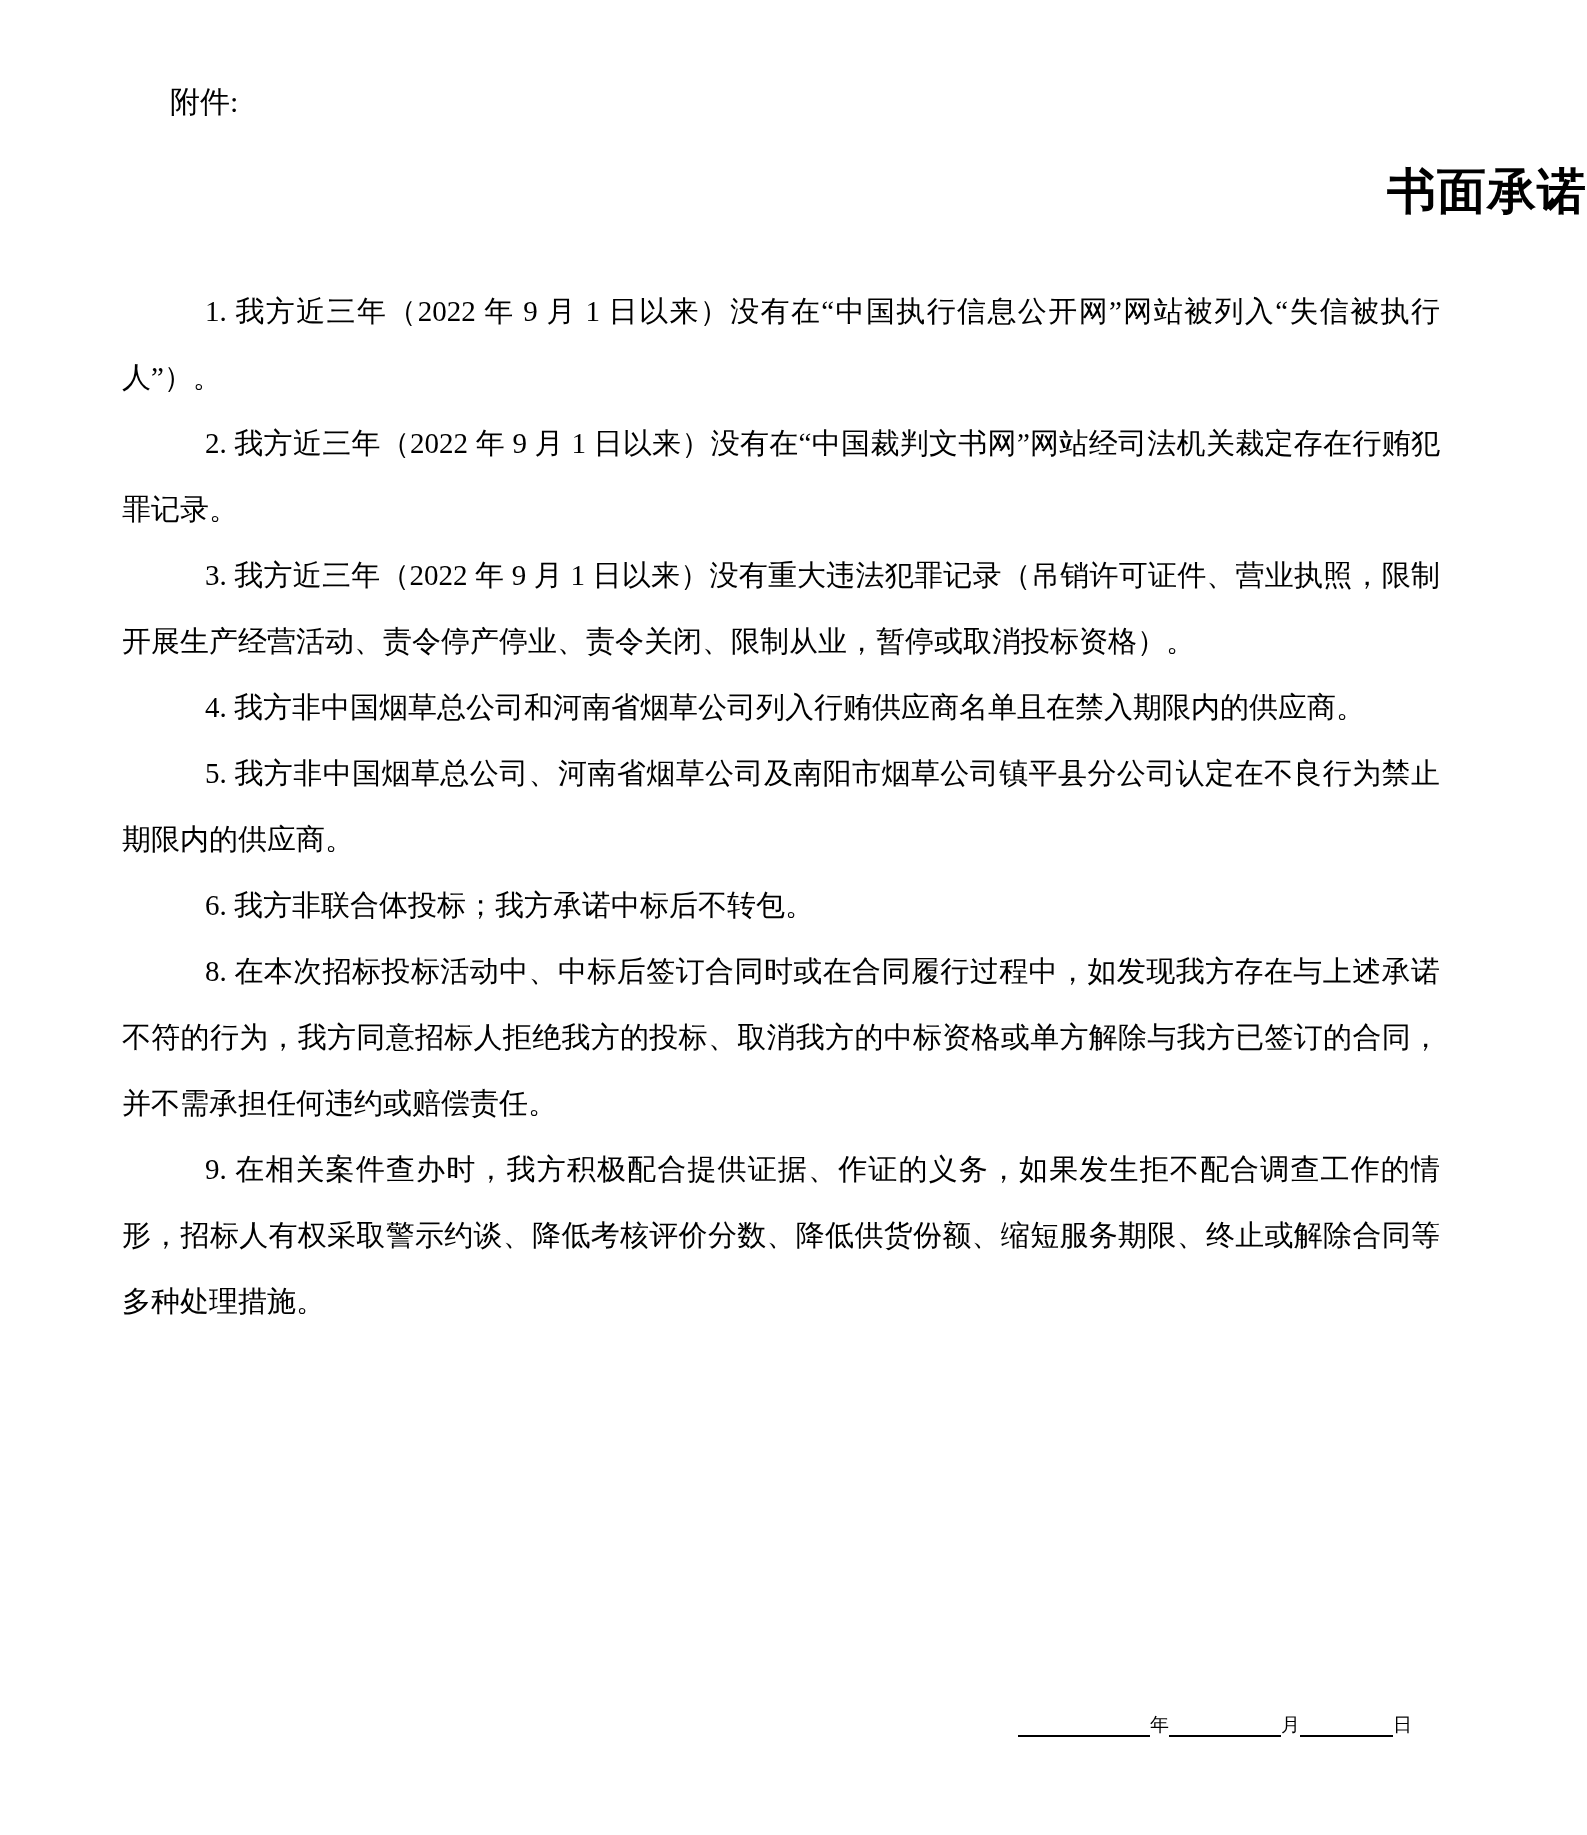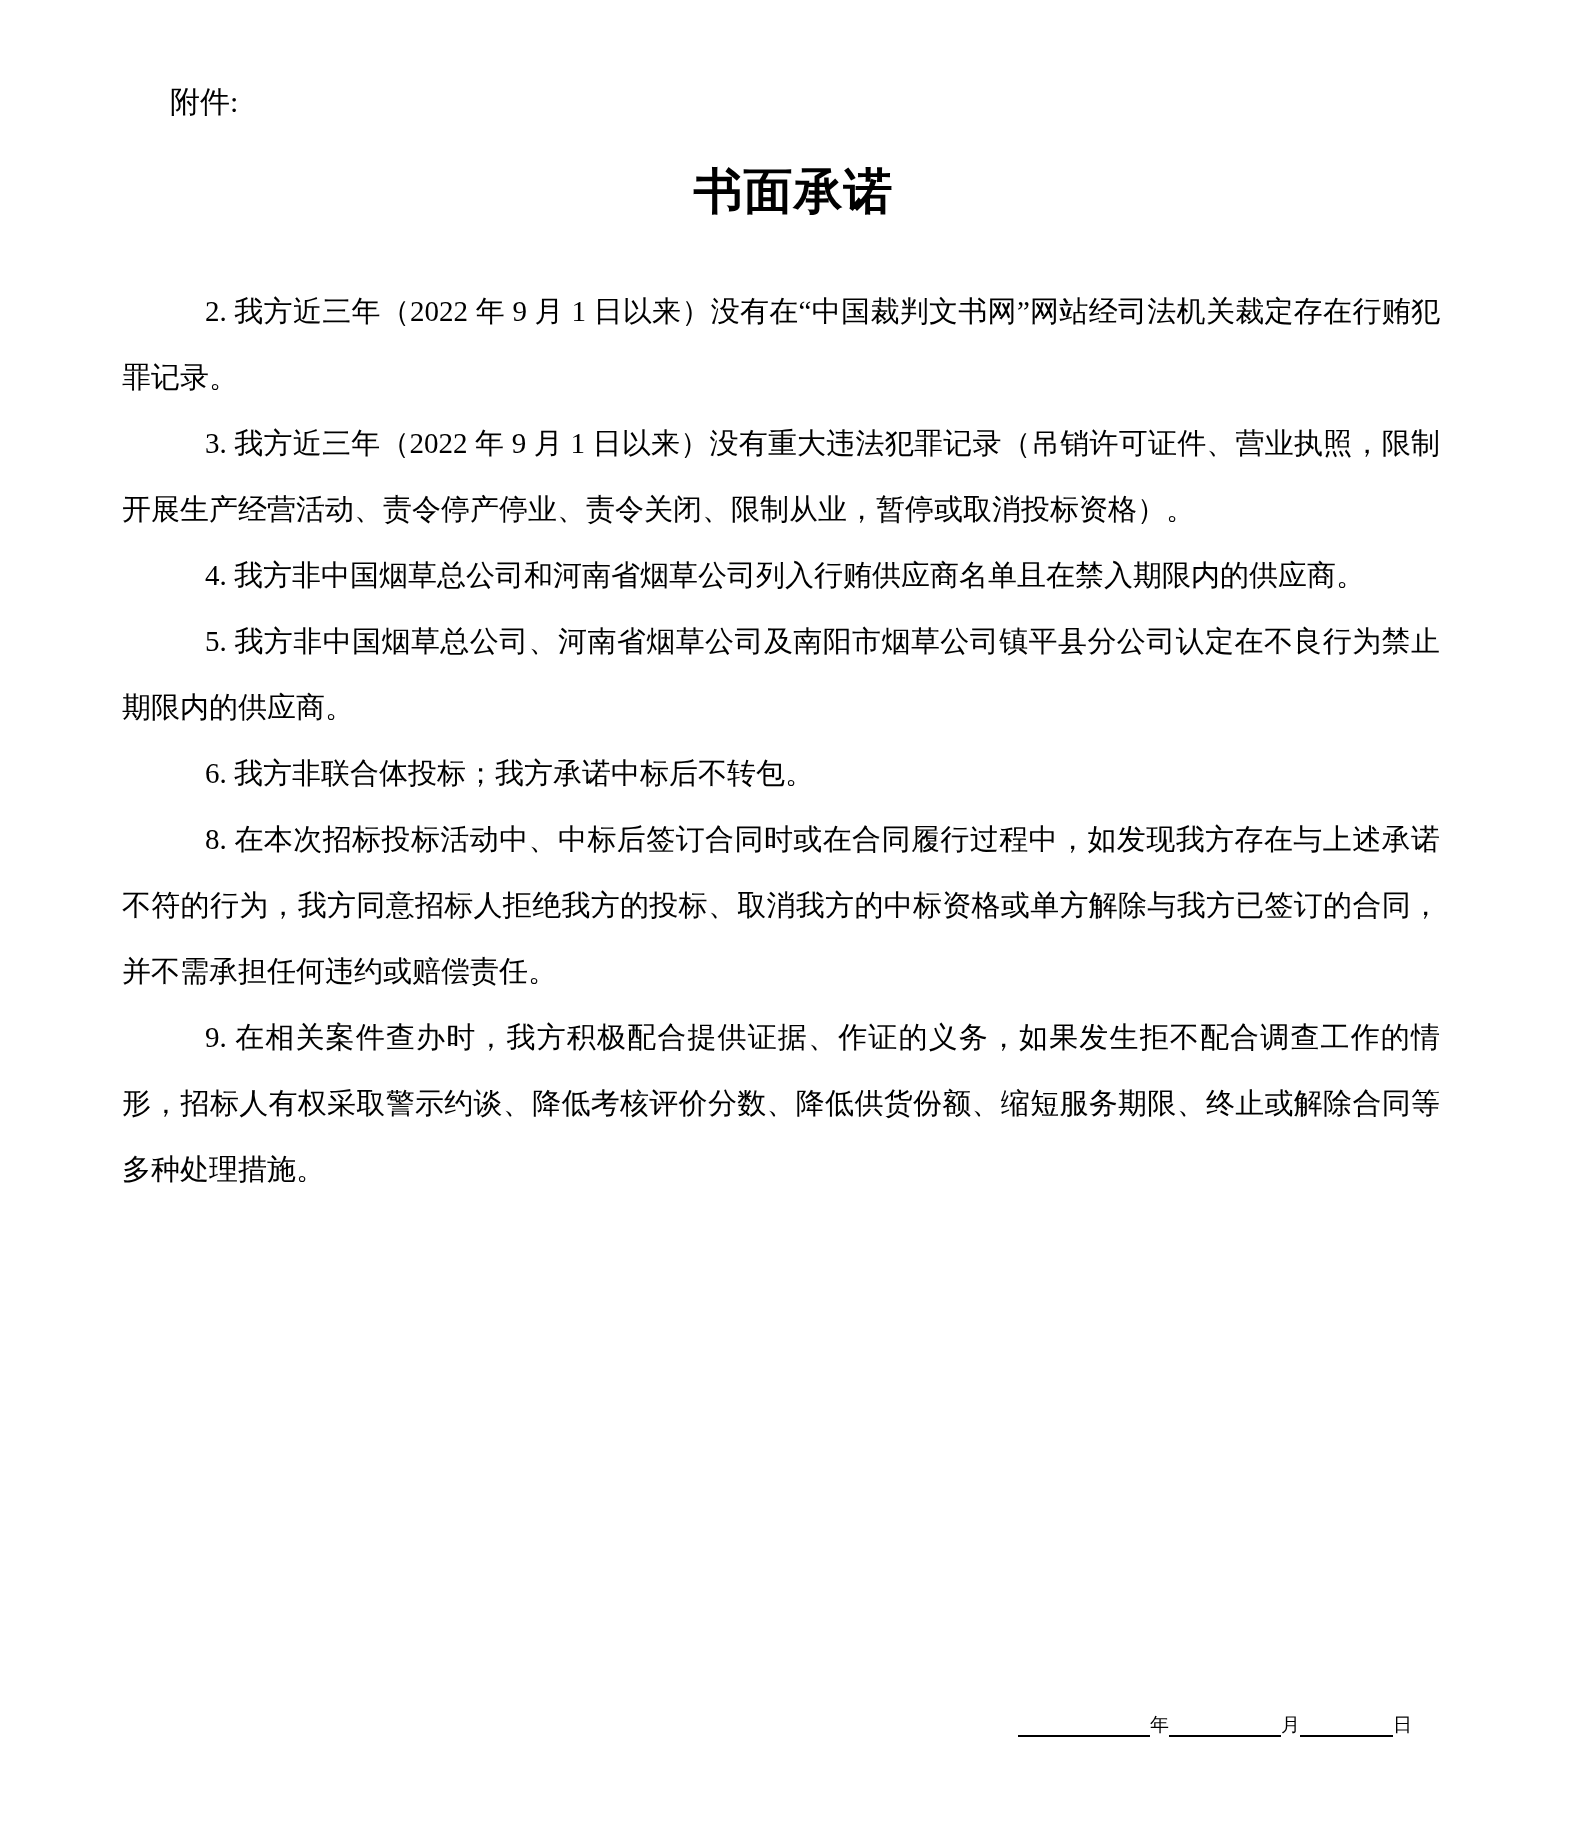--- a/index.html
+++ b/index.html
@@ -11,21 +11,21 @@
     color:#000000;
     font-family:"Liberation Serif","DejaVu Serif",serif;
     overflow:hidden;
   }
   .attachment {
     position:absolute; top:84px; left:122px;
     font-size:30px; line-height:1.2;margin-left:48px;
   }
   .doc-title {
     position:absolute; top:130px; left:0; width:100%;
-    text-align:center;
+    text-align:right;
     font-size:49px; font-weight:bold; line-height:1.2;
     letter-spacing:1px;
   }
   .doc-body {
     position:absolute; top:278px; left:122px; width:1318px;
     font-size:29px; line-height:66px;
   }
   .doc-body p {
     margin:0;
     text-indent:83px;
@@ -55,20 +55,21 @@
 </head>
 <body>
 
 <div class="page">
 
   <div class="attachment">附件:</div>
 
   <h1 class="doc-title">书面承诺</h1>
 
   <div class="doc-body">
+    <p>1. 我方近三年（2022 年 9 月 1 日以来）没有在“中国执行信息公开网”网站被列入“失信被执行人”）。</p>
     <p>2. 我方近三年（2022 年 9 月 1 日以来）没有在“中国裁判文书网”网站经司法机关裁定存在行贿犯罪记录。</p>
     <p>3. 我方近三年（2022 年 9 月 1 日以来）没有重大违法犯罪记录（吊销许可证件、营业执照，限制开展生产经营活动、责令停产停业、责令关闭、限制从业，暂停或取消投标资格）。</p>
     <p>4. 我方非中国烟草总公司和河南省烟草公司列入行贿供应商名单且在禁入期限内的供应商。</p>
     <p>5. 我方非中国烟草总公司、河南省烟草公司及南阳市烟草公司镇平县分公司认定在不良行为禁止期限内的供应商。</p>
     <p>6. 我方非联合体投标；我方承诺中标后不转包。</p>
     <p>8. 在本次招标投标活动中、中标后签订合同时或在合同履行过程中，如发现我方存在与上述承诺不符的行为，我方同意招标人拒绝我方的投标、取消我方的中标资格或单方解除与我方已签订的合同，并不需承担任何违约或赔偿责任。</p>
     <p>9. 在相关案件查办时，我方积极配合提供证据、作证的义务，如果发生拒不配合调查工作的情形，招标人有权采取警示约谈、降低考核评价分数、降低供货份额、缩短服务期限、终止或解除合同等多种处理措施。</p>
   </div>
 
 

